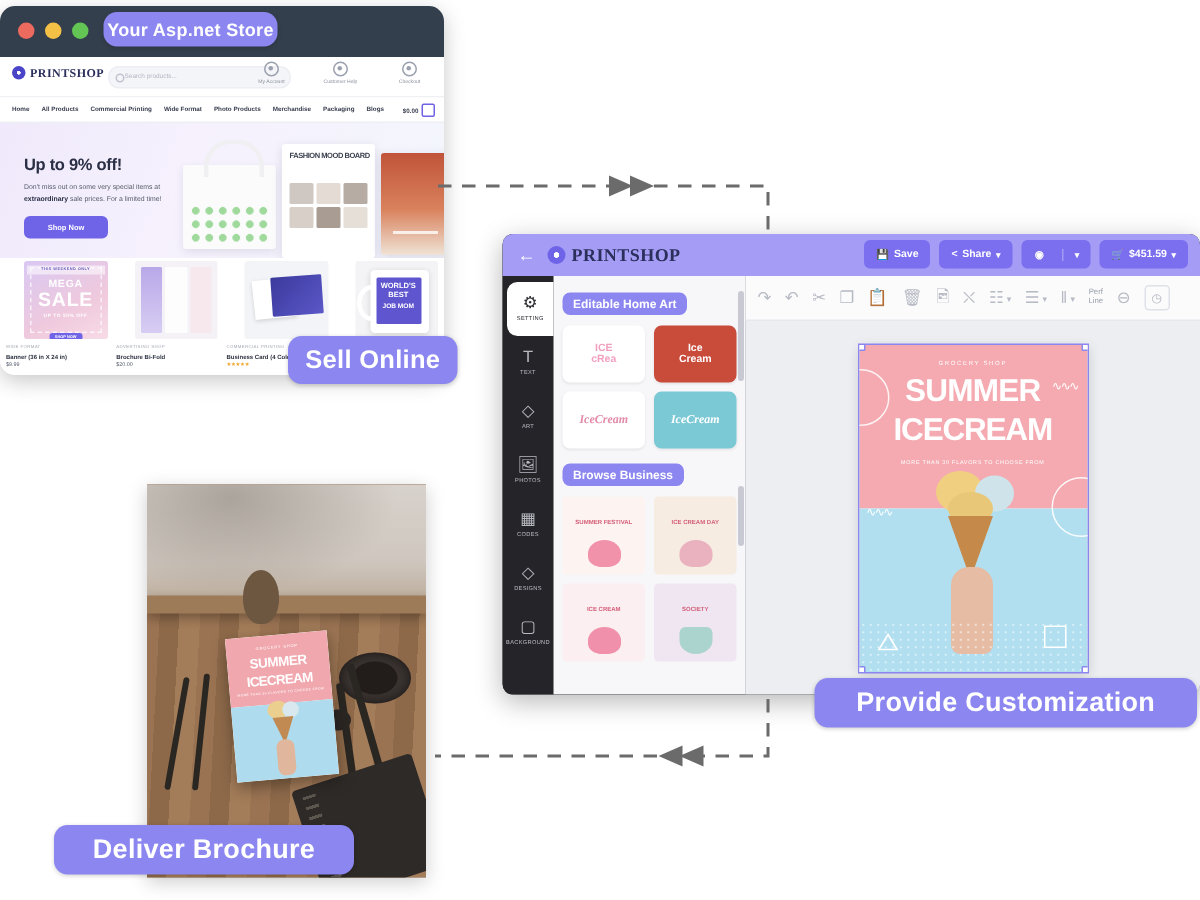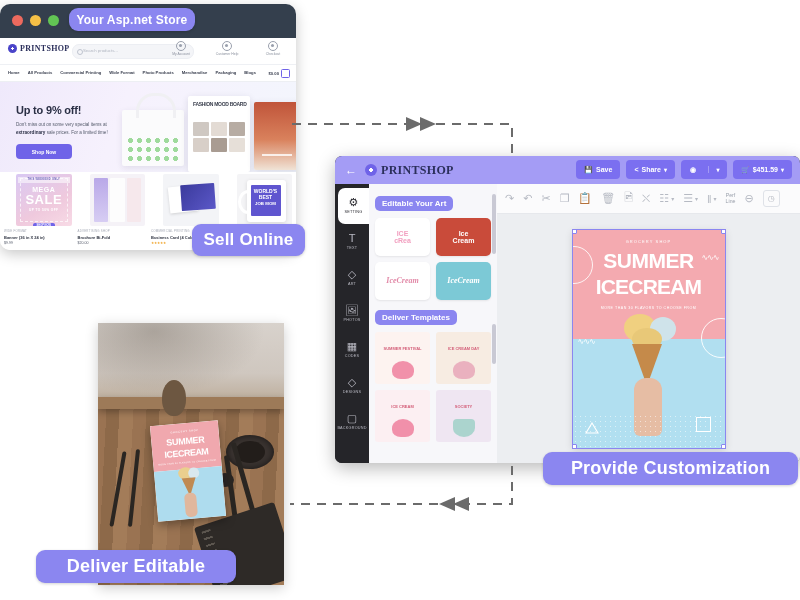--- a/index.html
+++ b/index.html
@@ -381,21 +381,21 @@
               <span class="m1">WORLD'S</span>
               <span class="m2">BEST</span>
               <span class="m3">JOB MOM</span>
             </div>
           </div>
         </div>
       </div>
     </div>
   </div>
 
-  <div class="badge" style="left:69px;top:8px;width:126px;height:23px;font-size:12px;">Your Asp.net Store</div>
+  <div class="badge" style="left:69px;top:8px;width:116px;height:23px;font-size:12px;">Your Asp.net Store</div>
 
 
   <div class="editor">
     <div class="ed-top">
       <span class="back-arrow">←</span>
       <div class="ed-brand">
         <span class="bm"></span>
         <span class="bt">PRINTSHOP</span>
       </div>
       <div class="ed-actions">
@@ -447,21 +447,21 @@
           <span class="gi">◇</span>
           <span class="tl">DESIGNS</span>
         </div>
         <div class="trail-item">
           <span class="gi">▢</span>
           <span class="tl">BACKGROUND</span>
         </div>
       </div>
 
       <div class="panel">
-        <div class="panel-badge">Editable Your Art</div>
+        <div class="panel-badge">Editable Home Art</div>
         <div class="grid2">
           <div class="tile ta1">
             <div class="ta-txt">
                 <span>ICE</span>
                 <span>cRea</span>
               </div>
           </div>
           <div class="tile ta2">
             <div class="ta-txt">
                 <span>Ice</span>
@@ -469,21 +469,21 @@
               </div>
           </div>
           <div class="tile ta3">
             <div class="ta-txt"><span>Ice</span><span>Cream</span></div>
           </div>
           <div class="tile ta4">
             <div class="ta-txt"><span>Ice</span><span>Cream</span></div>
           </div>
         </div>
 
-        <div class="panel-badge" style="margin-top:10px;">Deliver Templates</div>
+        <div class="panel-badge" style="margin-top:10px;">Browse Business</div>
         <div class="grid2">
           <div class="tpl tpl1">
               <div class="tt">SUMMER FESTIVAL</div>
               <div class="blob"></div>
             </div>
           <div class="tpl tpl2">
               <div class="tt">ICE CREAM DAY</div>
               <div class="blob"></div>
             </div>
           <div class="tpl tpl3">
@@ -592,15 +592,15 @@
     <path d="M406,117 L422,124 L406,131 Z" fill="#6b6b6b"></path>
     <path d="M512,466 L512,504 L455,504 L290,504" fill="none" stroke="#6b6b6b" stroke-width="2" stroke-dasharray="9 7"></path>
     <path d="M455,497 L439,504 L455,511 Z" fill="#6b6b6b"></path>
     <path d="M469,497 L453,504 L469,511 Z" fill="#6b6b6b"></path>
   </svg>
 
   <div class="badge" style="left:543px;top:452px;width:255px;height:33px;font-size:18px;">Provide Customization</div>
 
   <div class="badge" style="left:192px;top:224px;width:113px;height:32px;font-size:17px;">Sell Online</div>
 
-  <div class="badge" style="left:36px;top:550px;width:200px;height:33px;font-size:18px;">Deliver Editable</div>
+  <div class="badge" style="left:36px;top:550px;width:200px;height:33px;font-size:18px;">Deliver Brochure</div>
 
 </div>
 
 </body></html>

